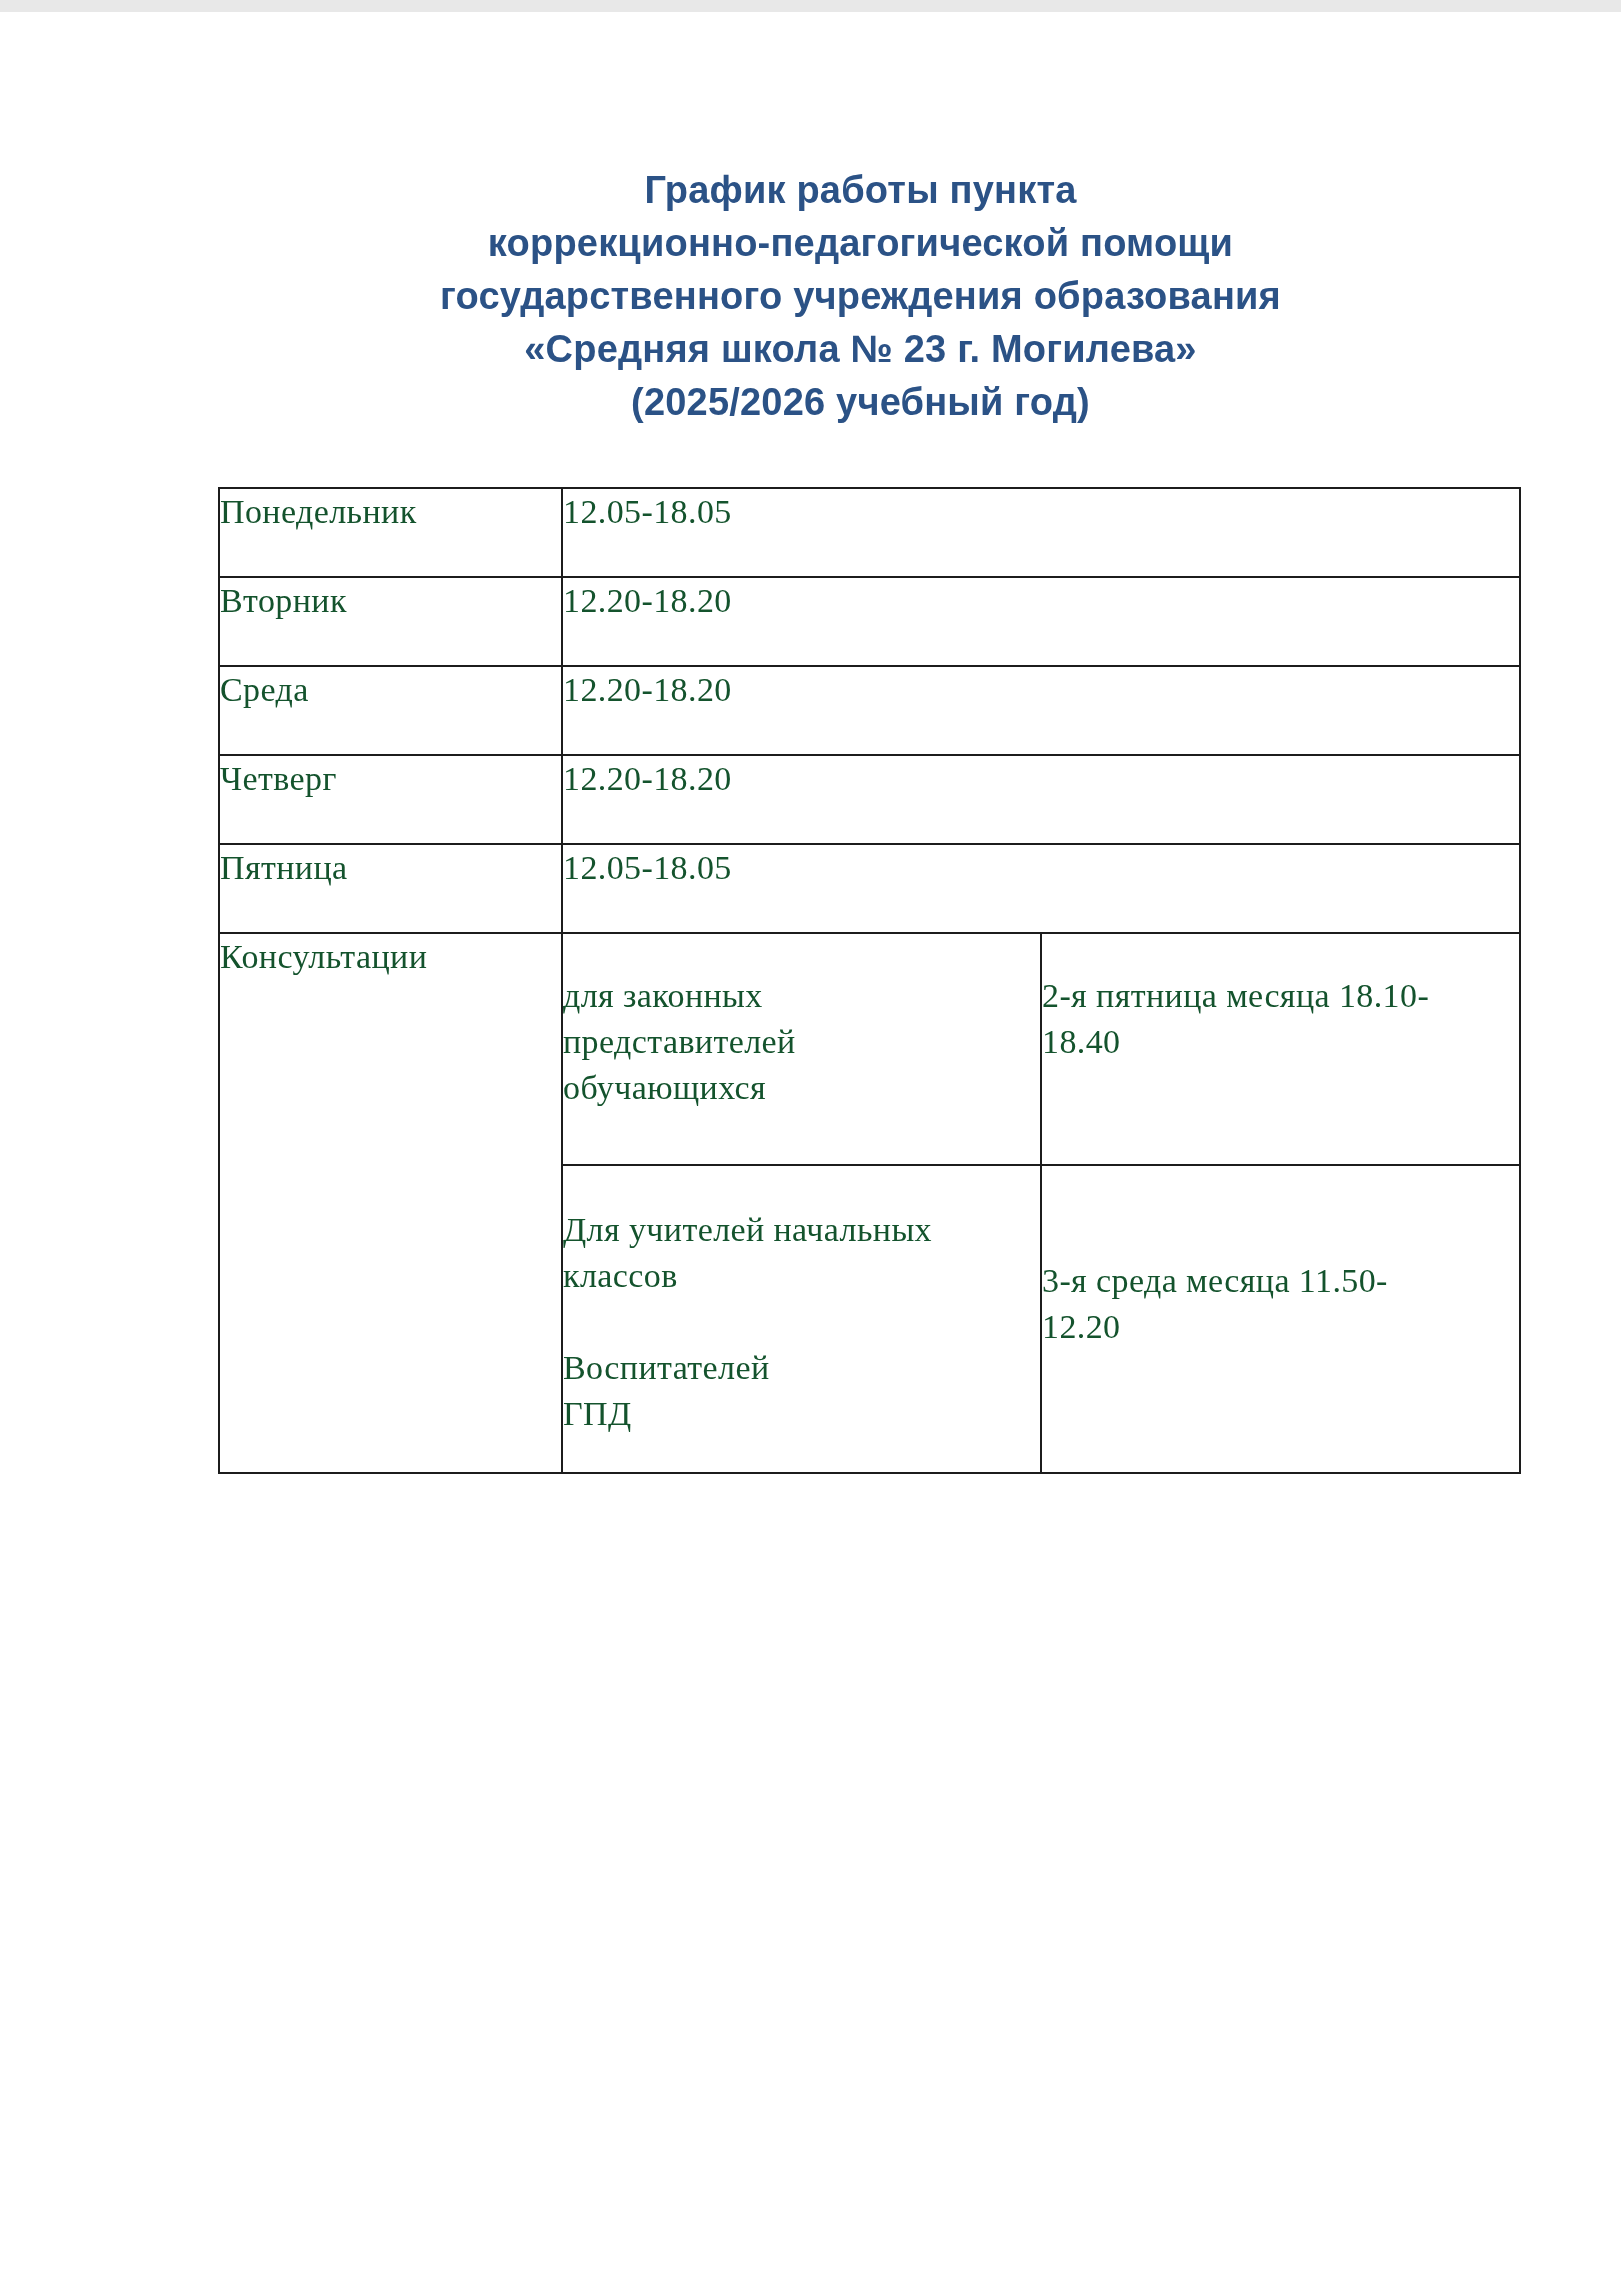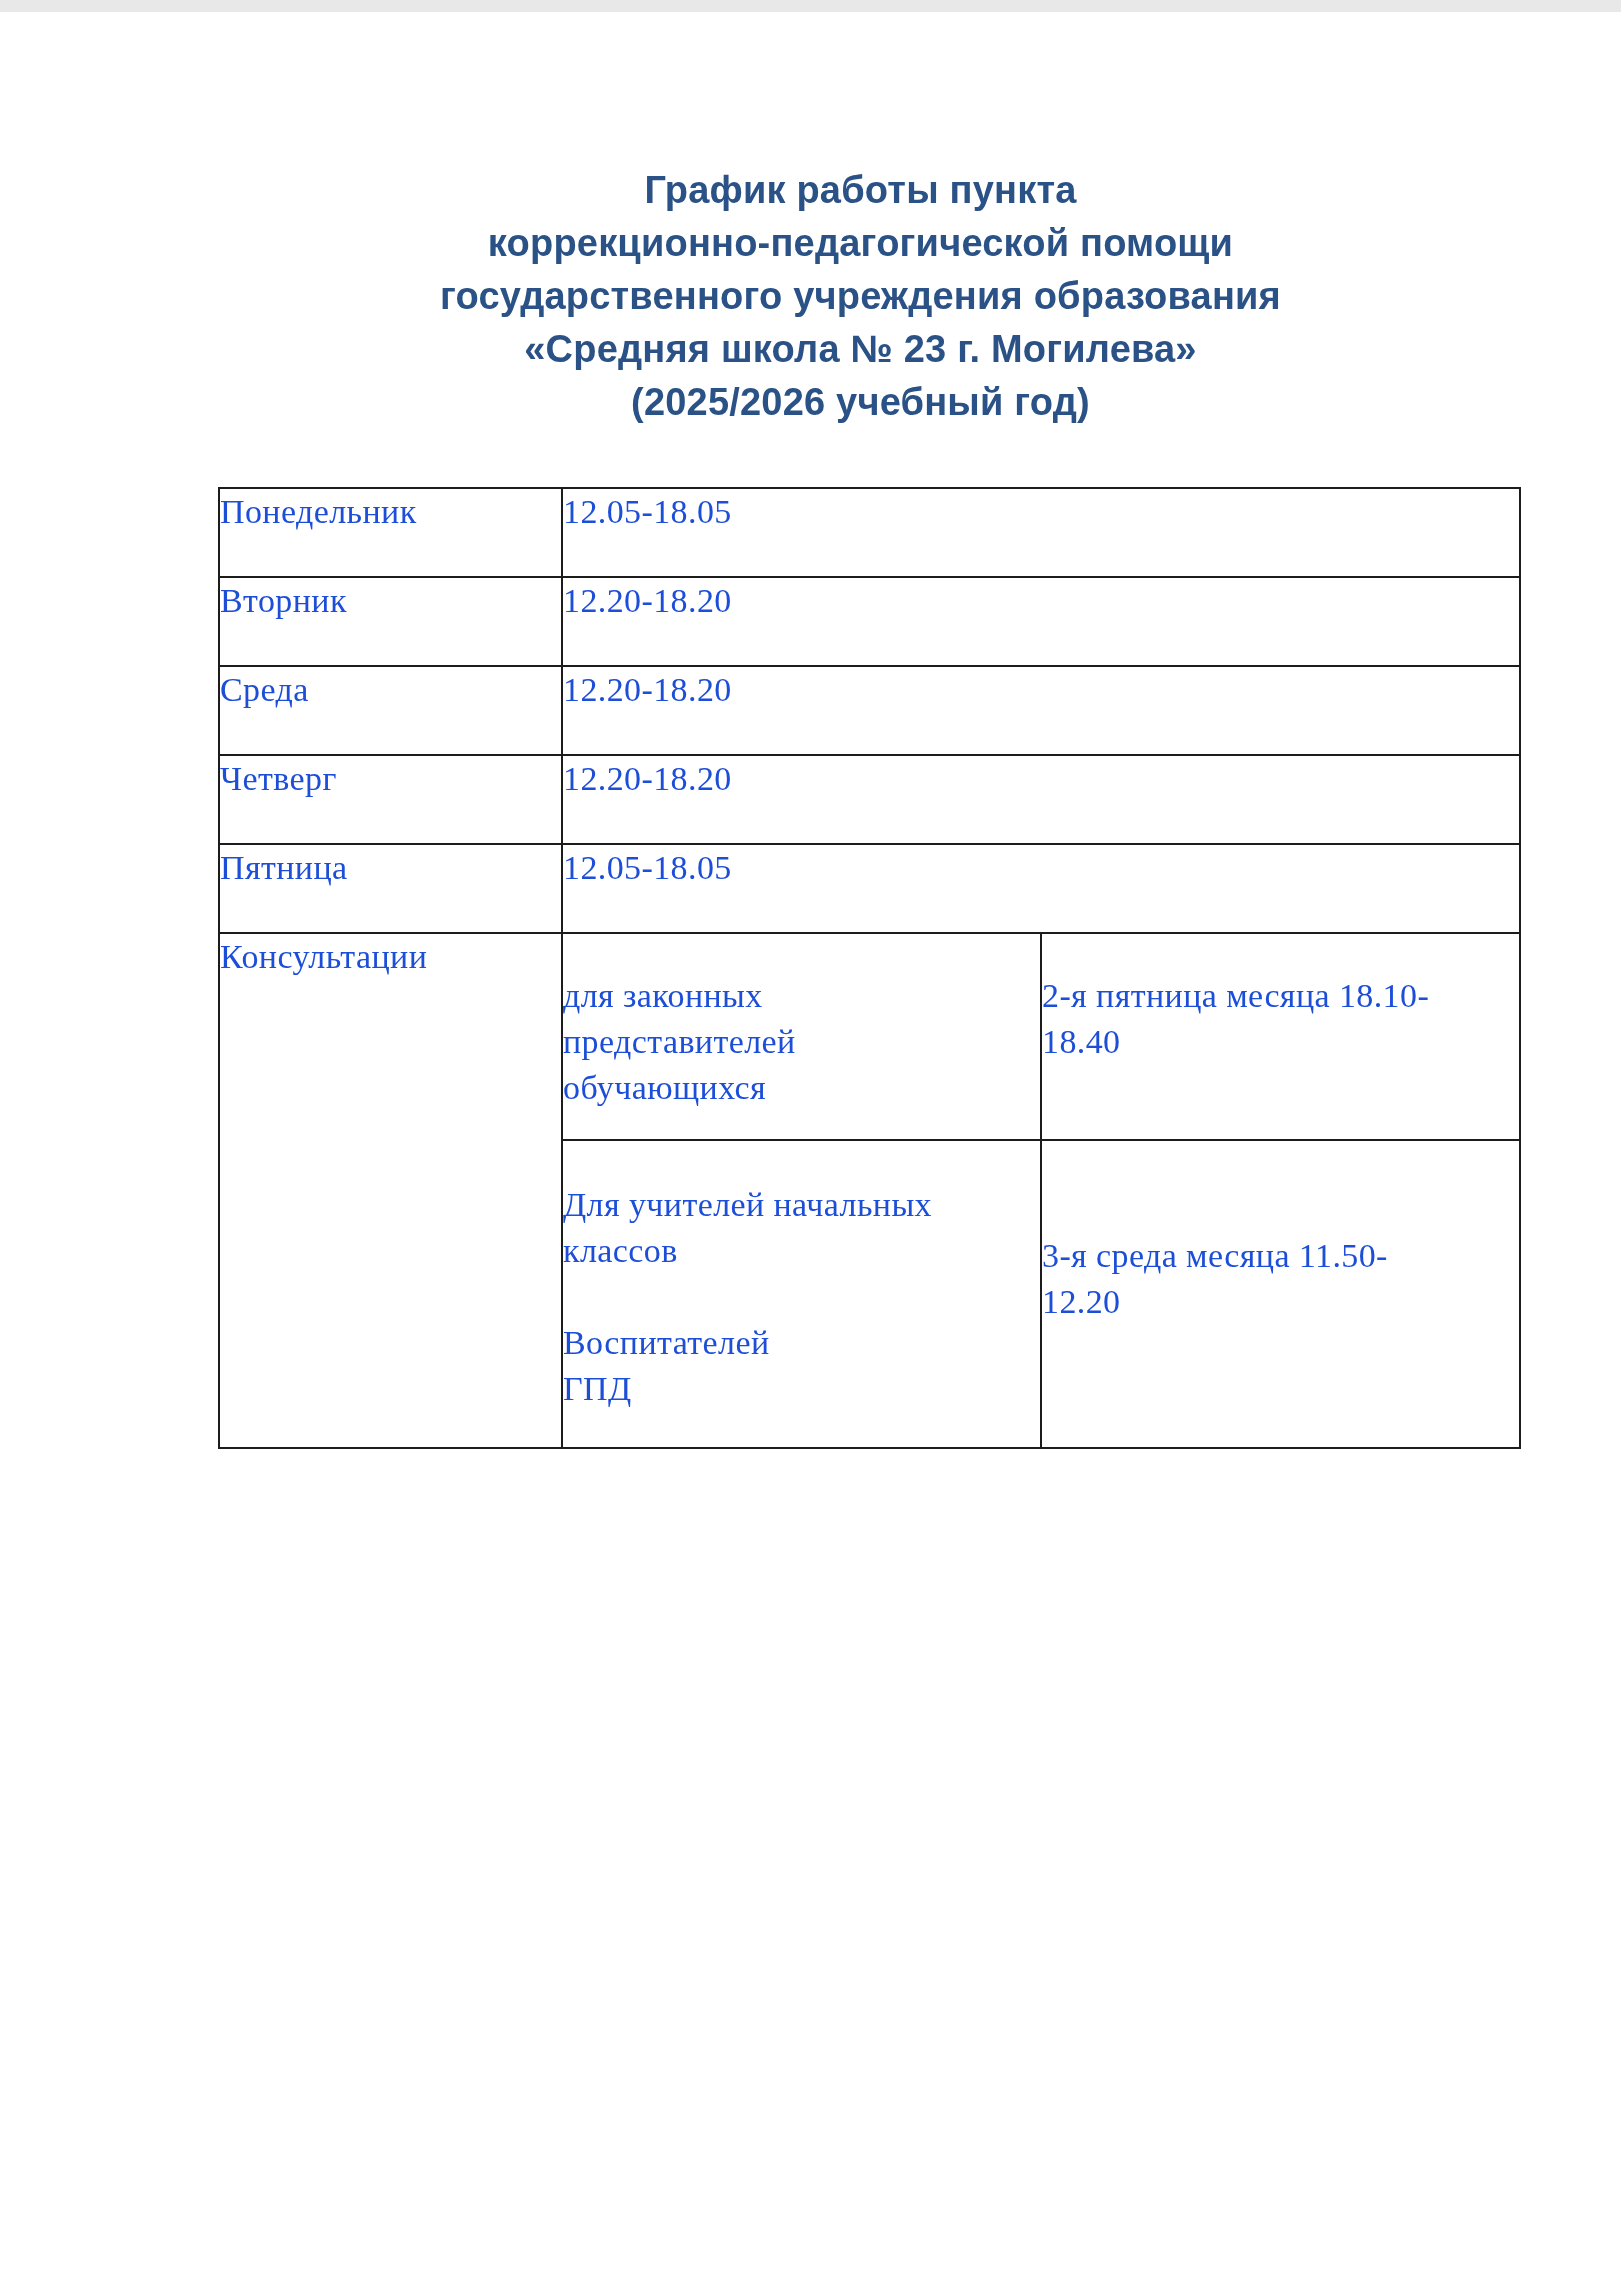--- a/index.html
+++ b/index.html
@@ -25,41 +25,41 @@
     color: #2b5286;
     letter-spacing: 0.2px;
   }
   table.schedule {
     position: absolute;
     left: 218px;
     top: 475px;
     border-collapse: collapse;
     table-layout: fixed;
     width: 1302px;
-    color: #1d4ed8;
+    color: #14532d;
     font-size: 34px;
     line-height: 46px;
     letter-spacing: 0.4px;
     border: 2.9px solid #1c1c1c;
   }
   table.schedule td {
     border: 2px solid #1c1c1c;
     padding: 0;
     vertical-align: top;
     overflow: hidden;
   }
   col.c1 { width: 343px; }
   col.c2 { width: 479px; }
   col.c3 { width: 479px; }
 
   tr.day-row { height: 89px; }
   td.day-cell { padding: 7.8px 7.8px 0 13.7px; }
   td.time-cell { text-align: left; padding-top: 7.8px; }
 
-  tr.consult-row-1 { height: 207px; padding-left: 24px; }
+  tr.consult-row-1 { height: 232px; padding-left: 24px; }
   tr.consult-row-2 { height: 308px; }
   td.consult-cell { padding: 43px 7.8px 0 13.7px; }
   td.aud-cell, td.ctime-cell {
     text-align: left;
     white-space: pre-line;
     padding-left: 9.8px;
     padding-right: 9.8px;
   }
   td.aud-cell.r1 { padding-top: 39px; }
   td.ctime-cell.r1 { padding-top: 39px; }

